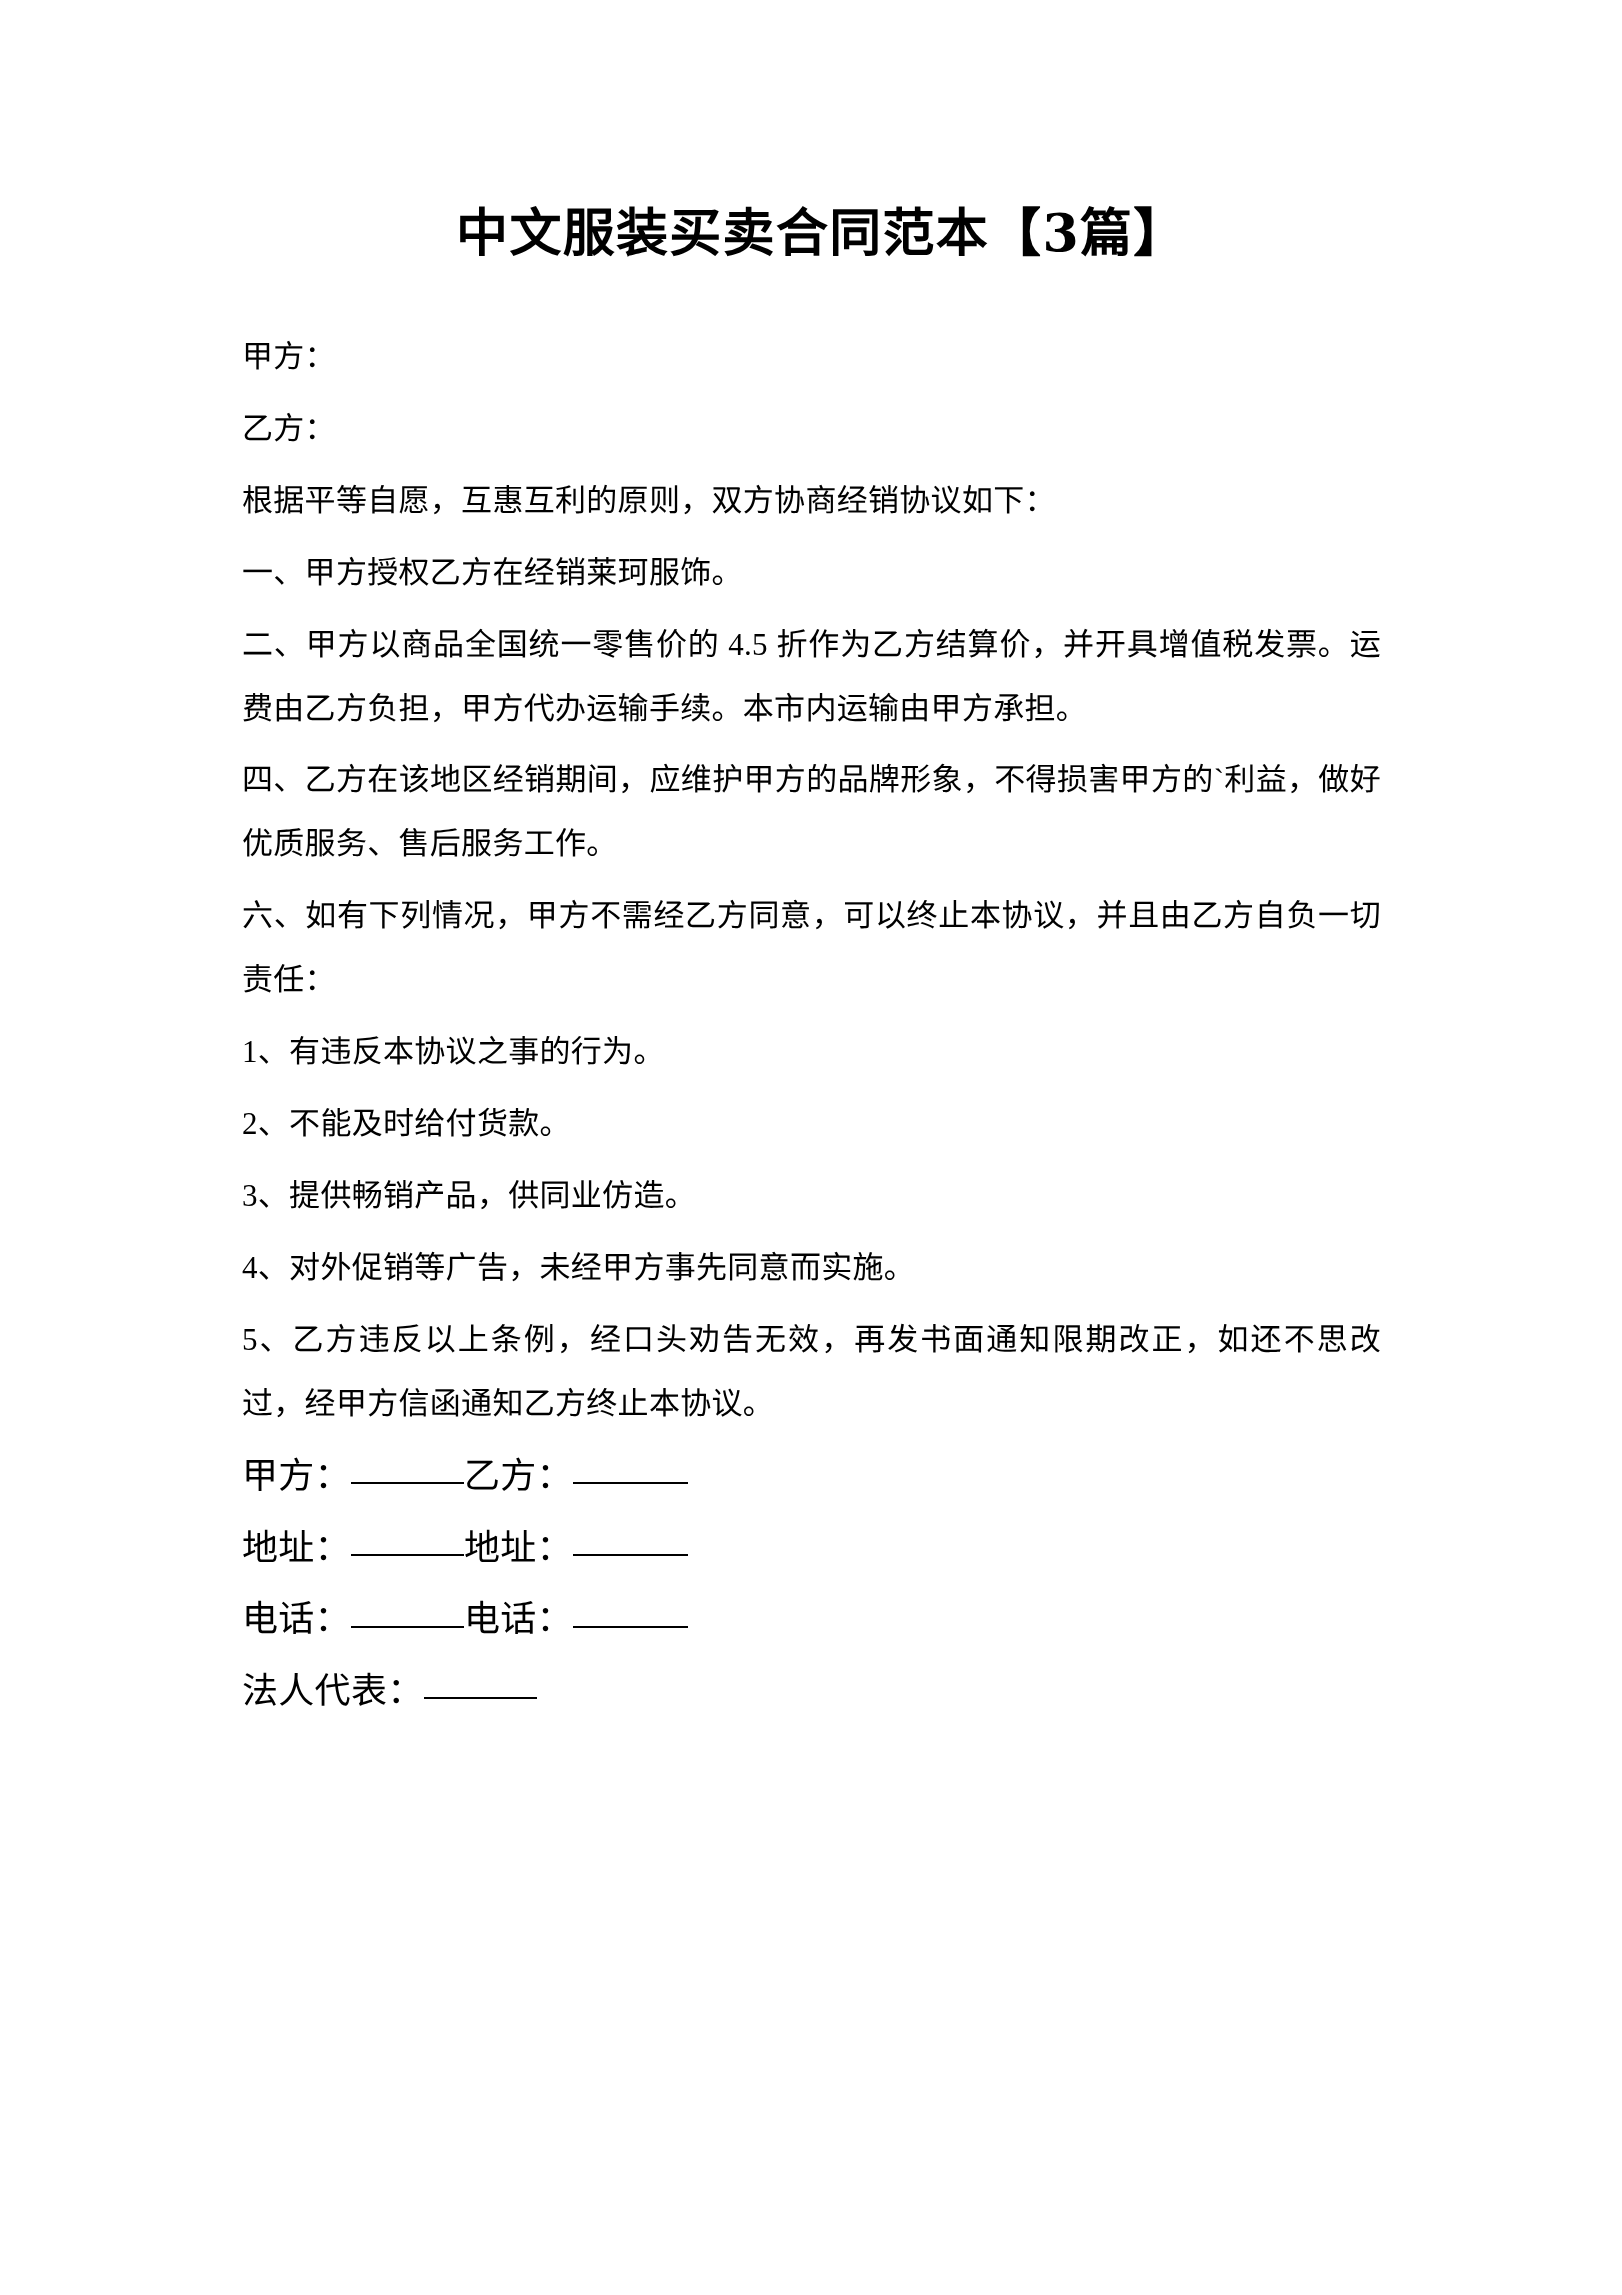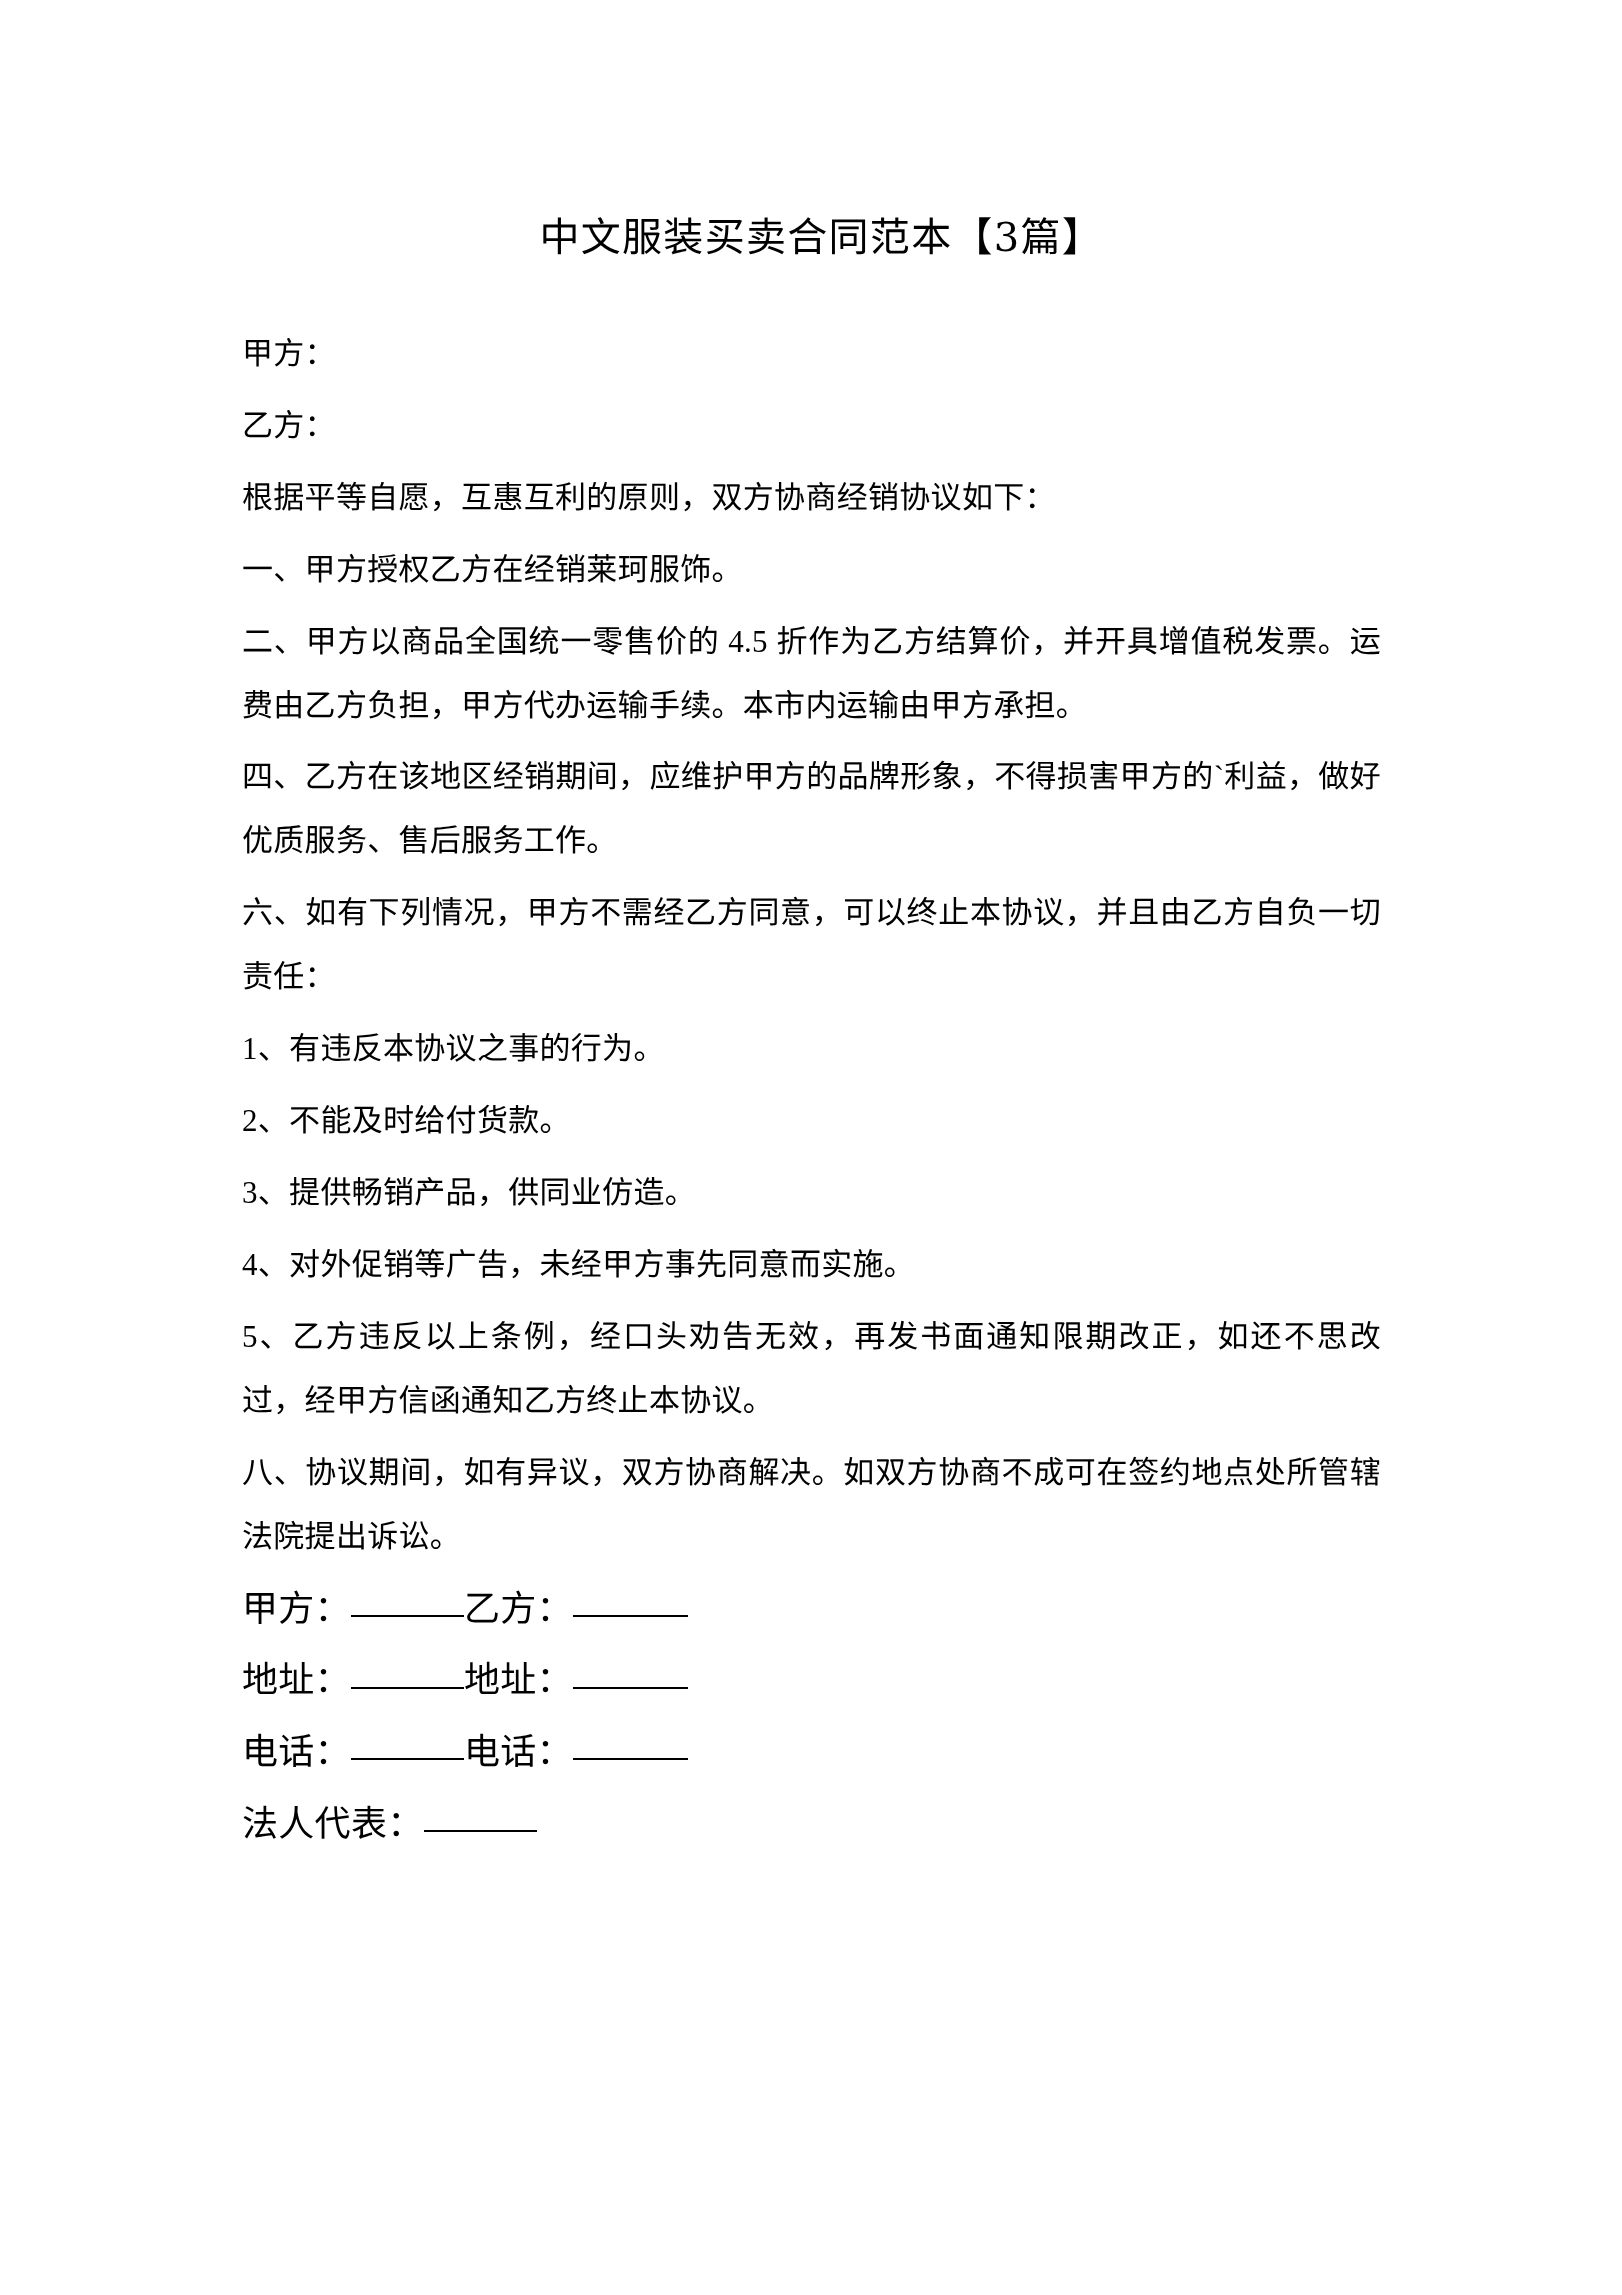--- a/index.html
+++ b/index.html
@@ -19,26 +19,26 @@
   .page {
     position: relative;
     width: 1623px;
     height: 2295px;
     background: #ffffff;
     box-sizing: border-box;
     padding: 196px 242px 0 242px;
   }
 
   .doc-title {
-    font-size: 40px;
-    font-weight: normal;
+    font-size: 52px;
+    font-weight: bold;
     text-align: center;
     letter-spacing: 1.3px;
     line-height: 1.25;
-    margin: 16px 0 60px 0;
+    margin: 4px 0 60px 0;
     padding-left: 19.6px;
   }
 
   .body-block {
     width: 1139px;
     font-family: Liberation Serif, serif;
   }
 
   .para {
     font-size: 31px;
@@ -91,21 +91,20 @@
     <p class="para">根据平等自愿，互惠互利的原则，双方协商经销协议如下：</p>
     <p class="para">一、甲方授权乙方在经销莱珂服饰。</p>
     <p class="para">二、甲方以商品全国统一零售价的 4.5 折作为乙方结算价，并开具增值税发票。运费由乙方负担，甲方代办运输手续。本市内运输由甲方承担。</p>
     <p class="para">四、乙方在该地区经销期间，应维护甲方的品牌形象，不得损害甲方的`利益，做好优质服务、售后服务工作。</p>
     <p class="para">六、如有下列情况，甲方不需经乙方同意，可以终止本协议，并且由乙方自负一切责任：</p>
     <p class="para">1、有违反本协议之事的行为。</p>
     <p class="para">2、不能及时给付货款。</p>
     <p class="para">3、提供畅销产品，供同业仿造。</p>
     <p class="para">4、对外促销等广告，未经甲方事先同意而实施。</p>
     <p class="para">5、乙方违反以上条例，经口头劝告无效，再发书面通知限期改正，如还不思改过，经甲方信函通知乙方终止本协议。</p>
-    <p class="para">八、协议期间，如有异议，双方协商解决。如双方协商不成可在签约地点处所管辖法院提出诉讼。</p>
 
     <div class="sig-block">
 
       <div class="sig-row">
         <span class="sig-label">甲方：</span><span class="rule rule-short"></span><span class="sig-label">乙方：</span><span class="rule rule-med"></span>
       </div>
 
       <div class="sig-row">
         <span class="sig-label">地址：</span><span class="rule rule-short"></span><span class="sig-label">地址：</span><span class="rule rule-med"></span>
       </div>

